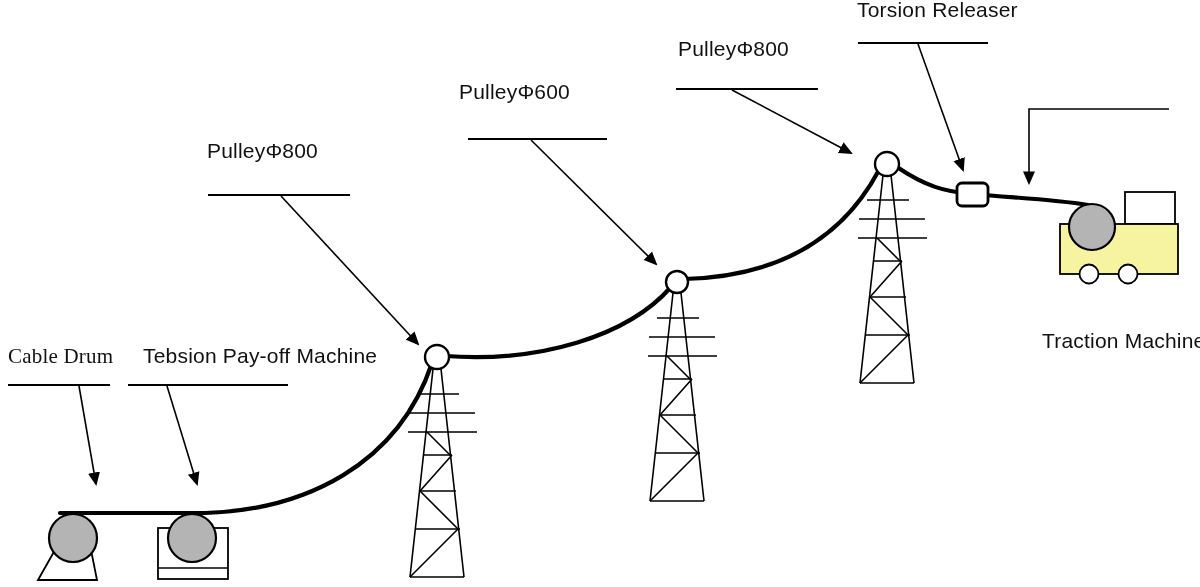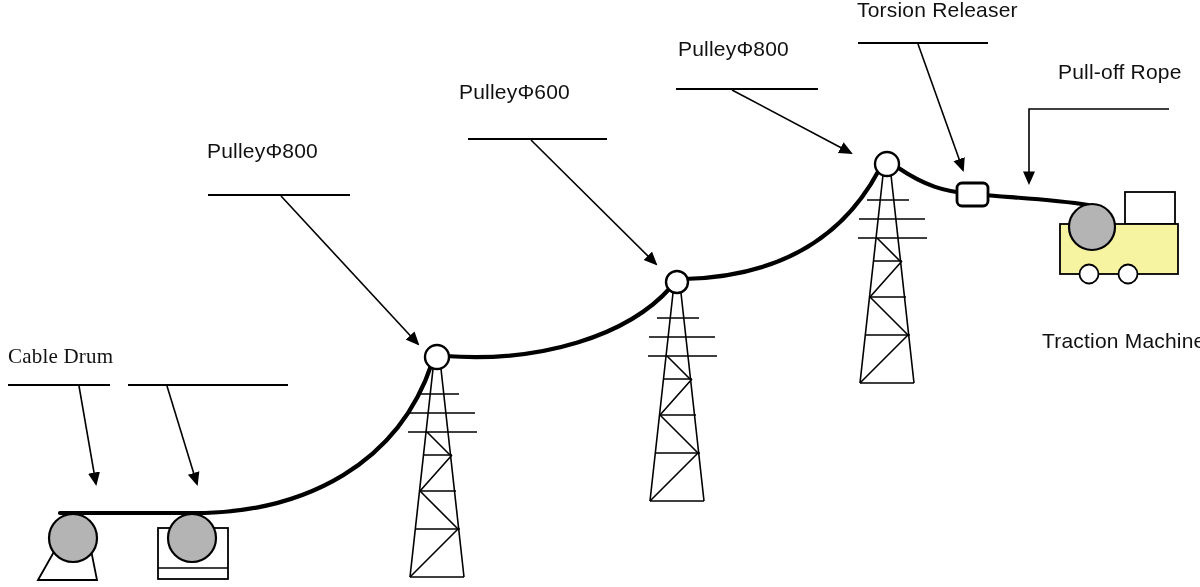--- a/index.html
+++ b/index.html
@@ -93,19 +93,19 @@
     <g>
       <rect x="1125" y="192" width="50" height="32" fill="#ffffff" stroke="#000000" stroke-width="1.8"></rect>
       <rect x="1060" y="224" width="118" height="50" stroke="#000000" stroke-width="1.8" fill="#f6f4a0"></rect>
       <circle cx="1092" cy="227" r="23" stroke="#000000" stroke-width="2.2" fill="#b4b4b4"></circle>
       <circle cx="1089" cy="274" r="9.5" fill="#ffffff" stroke="#000000" stroke-width="1.8"></circle>
       <circle cx="1128" cy="274" r="9.5" fill="#ffffff" stroke="#000000" stroke-width="1.8"></circle>
     </g>
   </svg>
 
   <div class="lbl" style="left:8px;   top:344px;font-family:Liberation Serif, serif;">Cable Drum</div>
+  <div class="lbl" style="left:143px; top:344px;">Tebsion Pay-off Machine</div>
   <div class="lbl" style="left:207px; top:139px;">PulleyΦ800</div>
   <div class="lbl" style="left:459px; top:80px;text-align:center;">PulleyΦ600</div>
   <div class="lbl" style="left:678px; top:37px;">PulleyΦ800</div>
   <div class="lbl" style="left:857px; top:-2px;">Torsion Releaser</div>
-  <div class="lbl" style="left:1058px; top:60px;">Pull-off Rope</div>
   <div class="lbl" style="left:1042px; top:329px;">Traction Machine</div>
 </div>
 
 </body></html>

